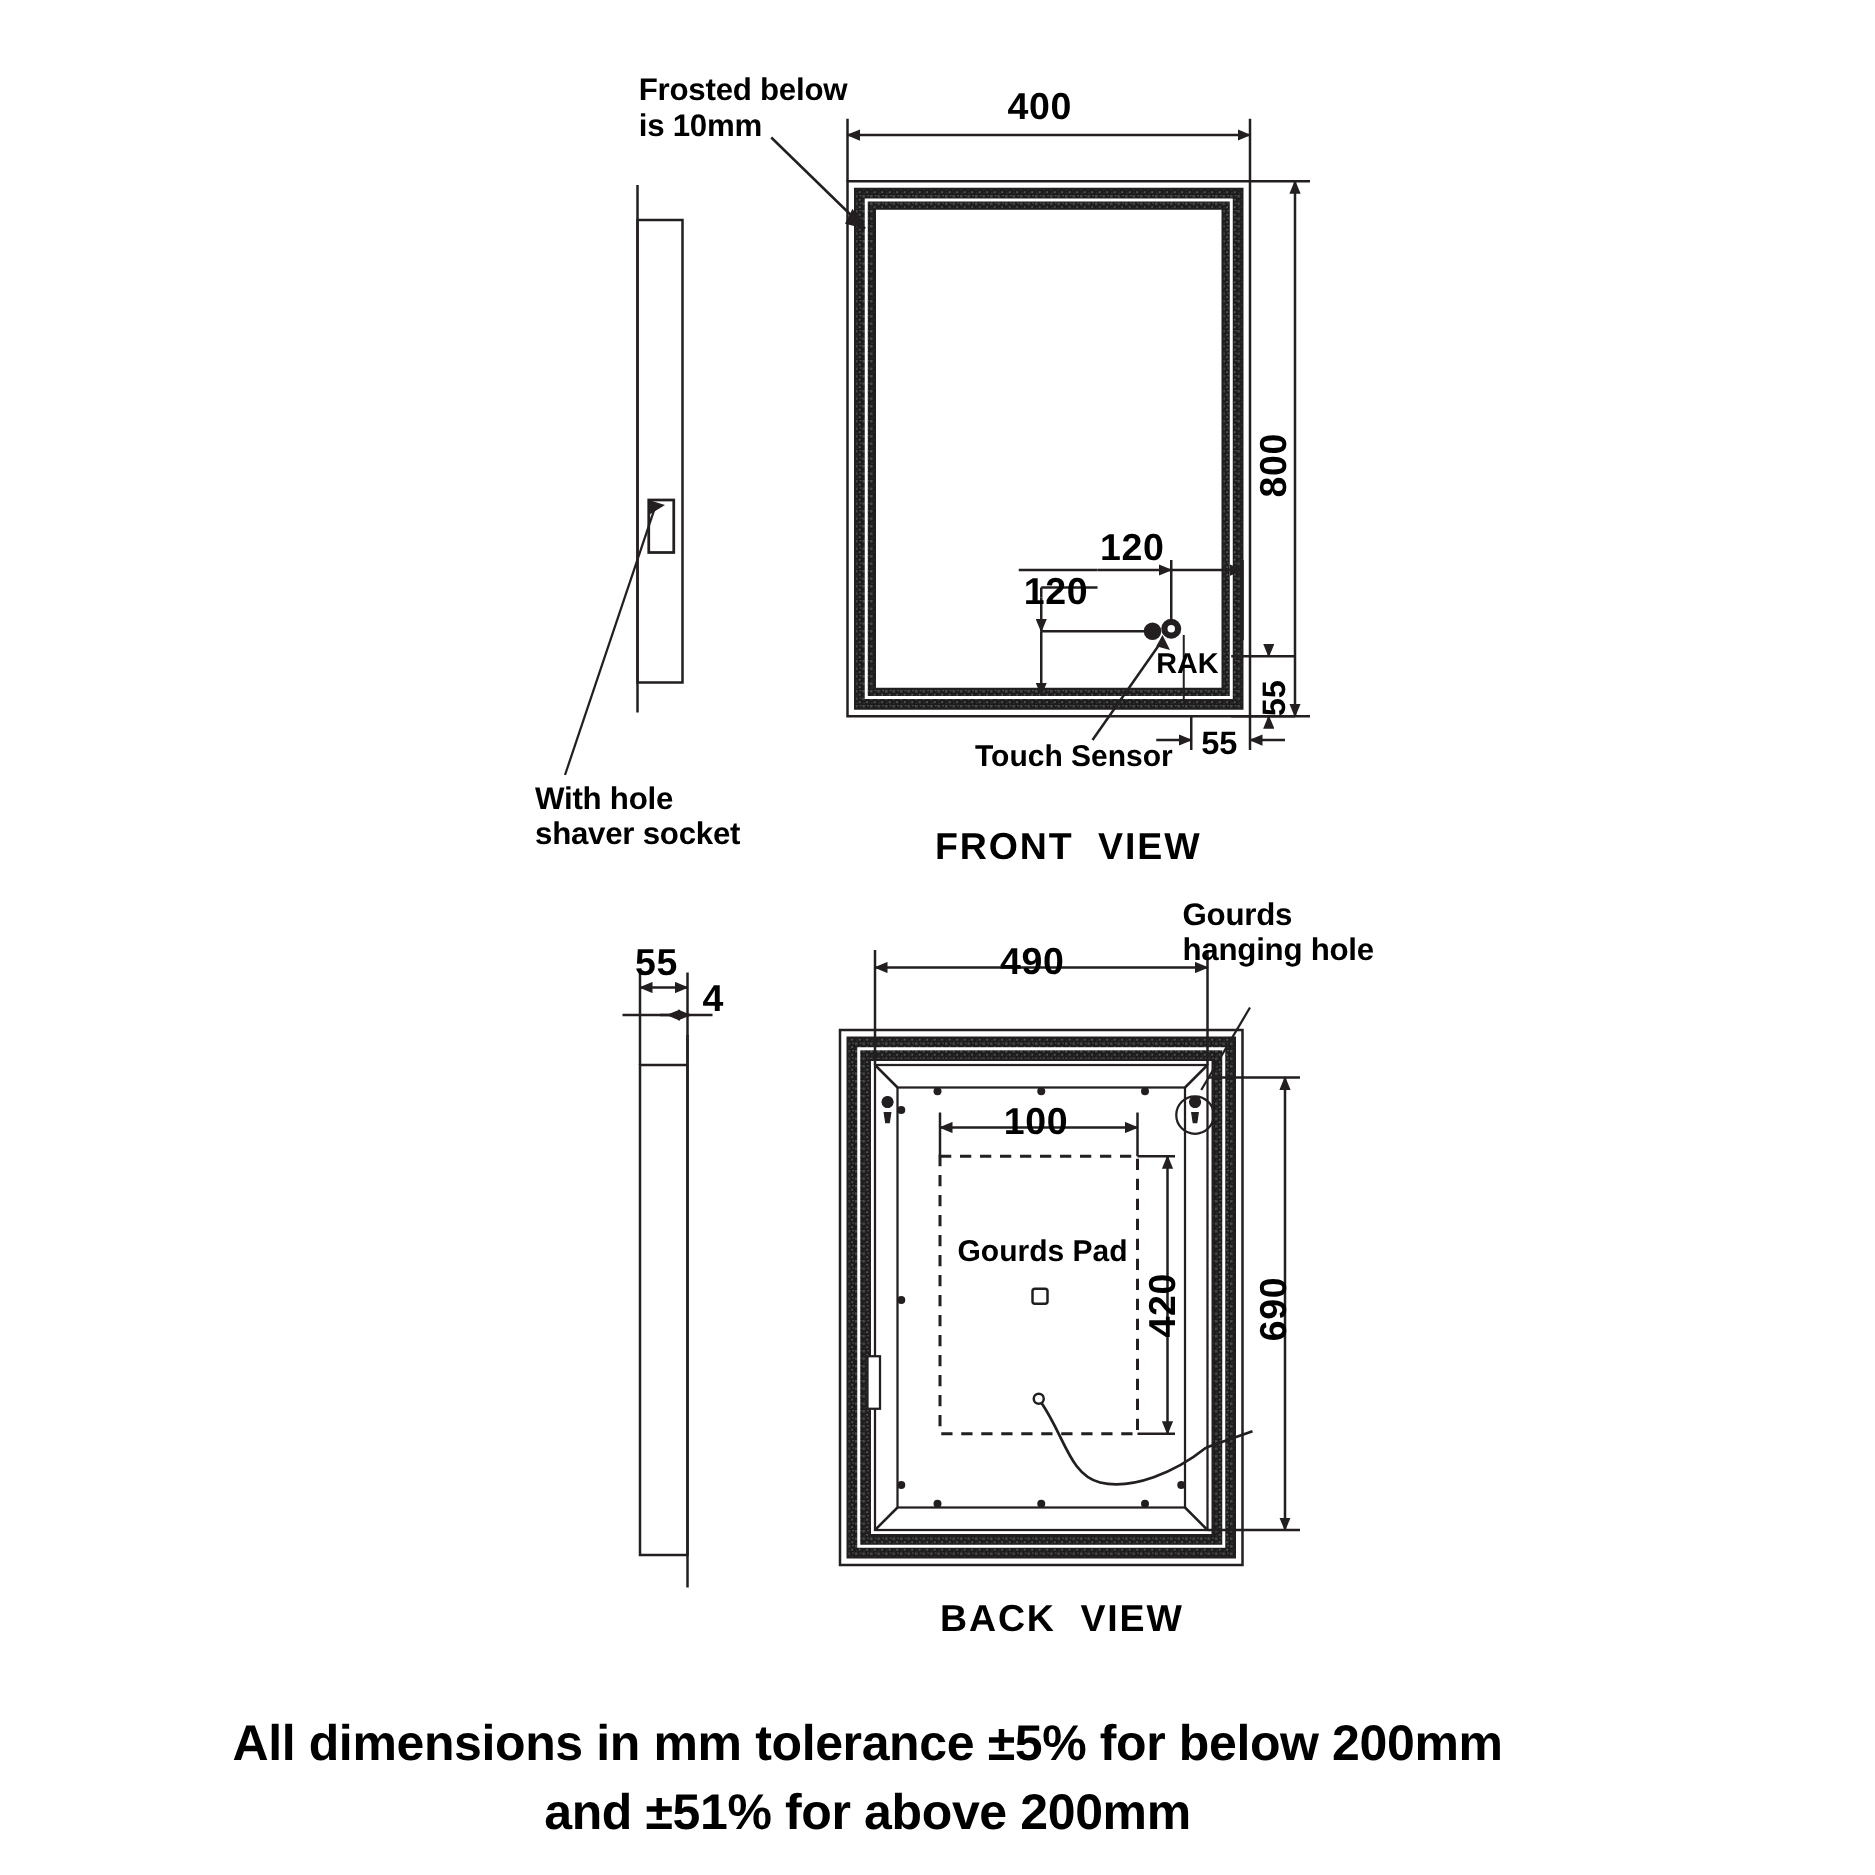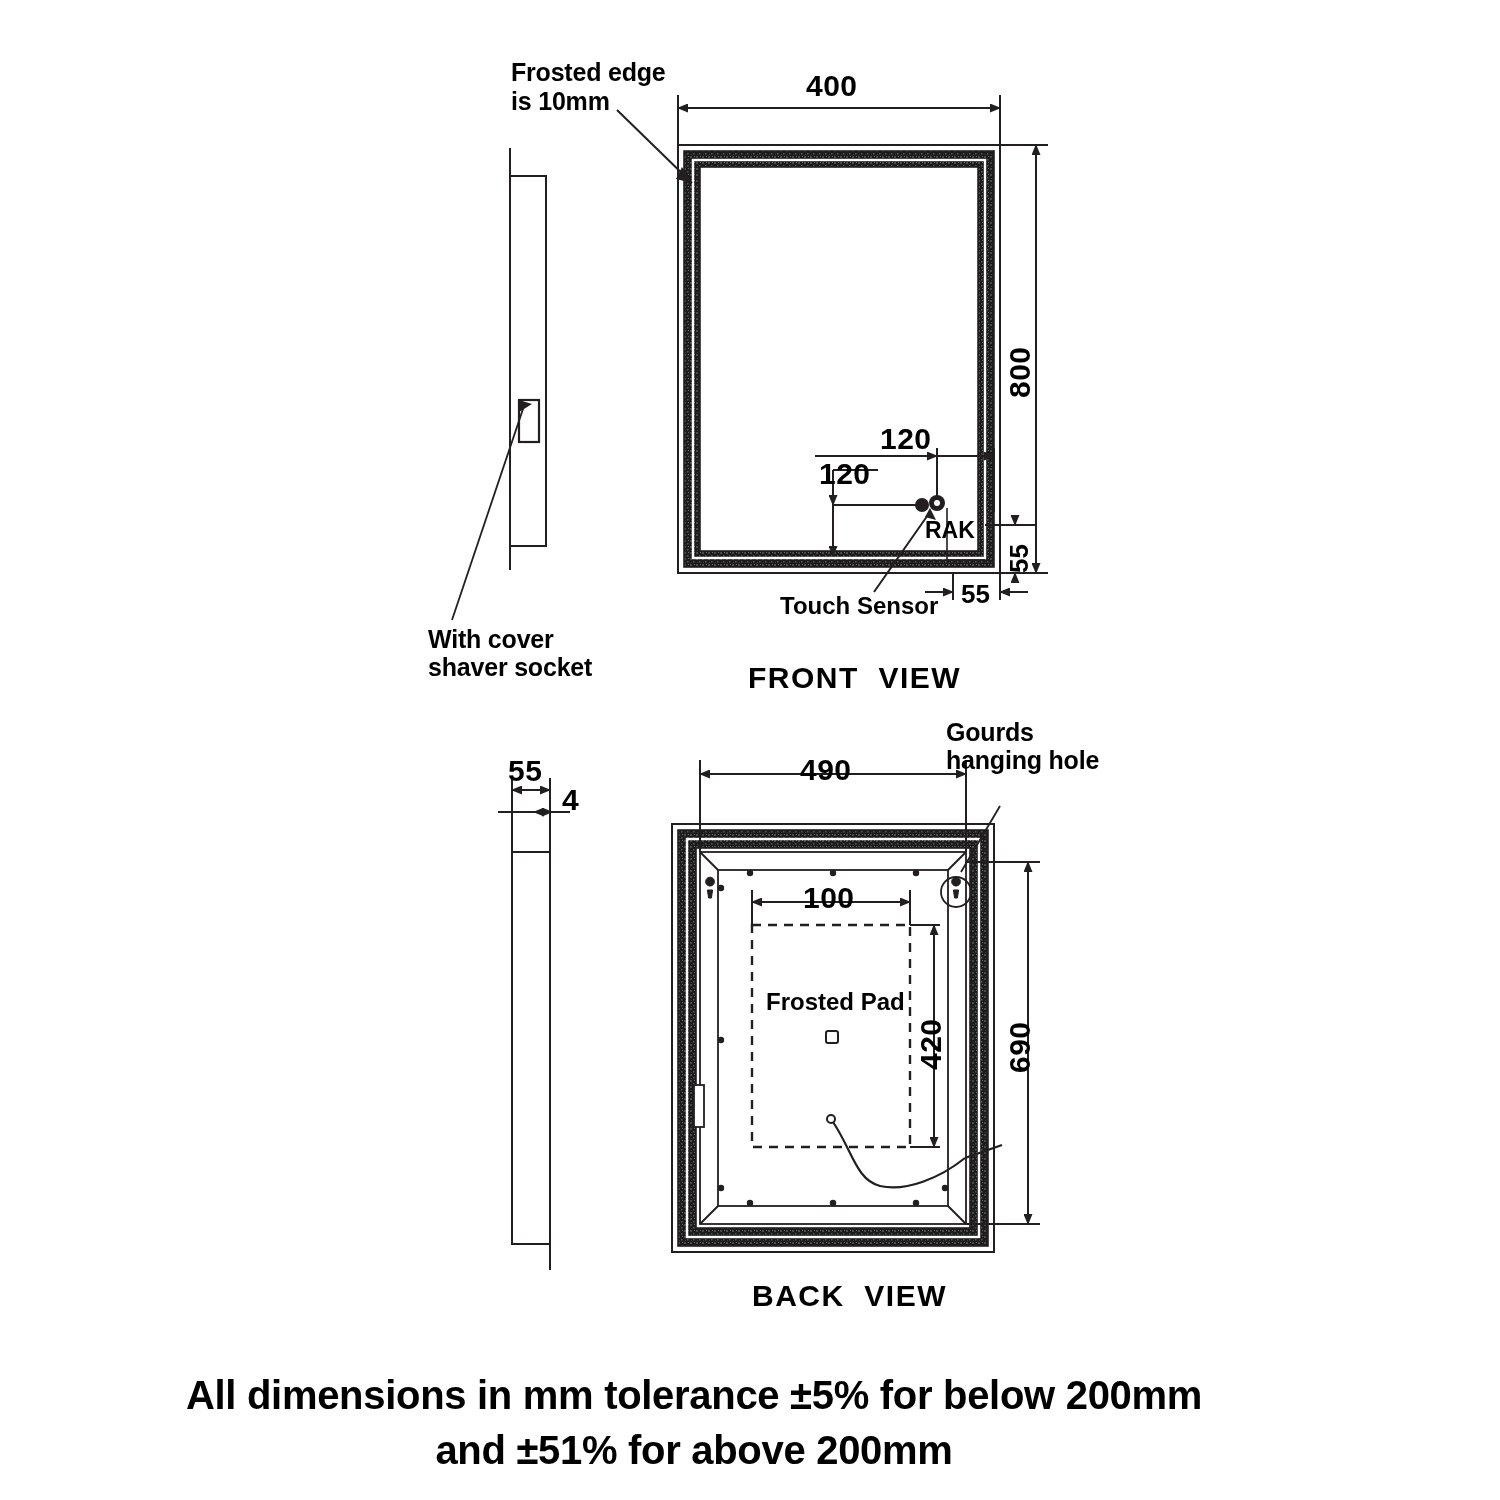--- a/index.html
+++ b/index.html
@@ -216,56 +216,56 @@
 
     <g>
       <line x1="910" y1="925" x2="940" y2="925"></line>
       <line x1="910" y1="1147" x2="940" y2="1147"></line>
       <line x1="934" y1="925" x2="934" y2="1147" marker-start="url(#arS)" marker-end="url(#ar)"></line>
     </g>
 
   </g>
 </svg>
 
-<div class="txt note" style="left:511px;top:58px;">Frosted edge</div>
+<div class="txt note" style="left:511px;top:58px;">Frosted below</div>
 <div class="txt note" style="left:511px;top:87px;">is 10mm</div>
 
 <div class="txt dim" style="left:806px;top:68px;">400</div>
 
 <div class="txt dim rot90" style="left:1002px;top:398px;">800</div>
 
 <div class="txt dim" style="left:880px;top:421px;">120</div>
 
 <div class="txt dim" style="left:819px;top:456px;">120</div>
 
 <div class="txt rak" style="left:925px;top:517px;">RAK</div>
 
 <div class="txt dimsm rot90" style="left:1004px;top:573px;">55</div>
 
 <div class="txt dimsm" style="left:961px;top:579px;">55</div>
 
 <div class="txt lbl" style="left:780px;top:592px;">Touch Sensor</div>
 
-<div class="txt note" style="left:428px;top:625px;">With cover</div>
+<div class="txt note" style="left:428px;top:625px;">With hole</div>
 <div class="txt note" style="left:428px;top:653px;">shaver socket</div>
 
 <div class="txt vtitle" style="left:748px;top:660px;">FRONT  VIEW</div>
 
 <div class="txt dim" style="left:508px;top:753px;">55</div>
 
 <div class="txt dim" style="left:562px;top:782px;">4</div>
 
 <div class="txt dim" style="left:800px;top:752px;">490</div>
 
 <div class="txt note" style="left:946px;top:718px;">Gourds</div>
 <div class="txt note" style="left:946px;top:746px;">hanging hole</div>
 
 <div class="txt dim" style="left:803px;top:880px;">100</div>
 
-<div class="txt lbl" style="left:766px;top:988px;">Frosted Pad</div>
+<div class="txt lbl" style="left:766px;top:988px;">Gourds Pad</div>
 
 <div class="txt dim rot90" style="left:913px;top:1070px;">420</div>
 
 <div class="txt dim rot90" style="left:1002px;top:1073px;">690</div>
 
 <div class="txt vtitle" style="left:752px;top:1278px;">BACK  VIEW</div>
 
 <div class="caption" style="top:1368px;">All dimensions in mm tolerance ±5% for below 200mm</div>
 <div class="caption" style="top:1423px;">and ±51% for above 200mm</div>
 

